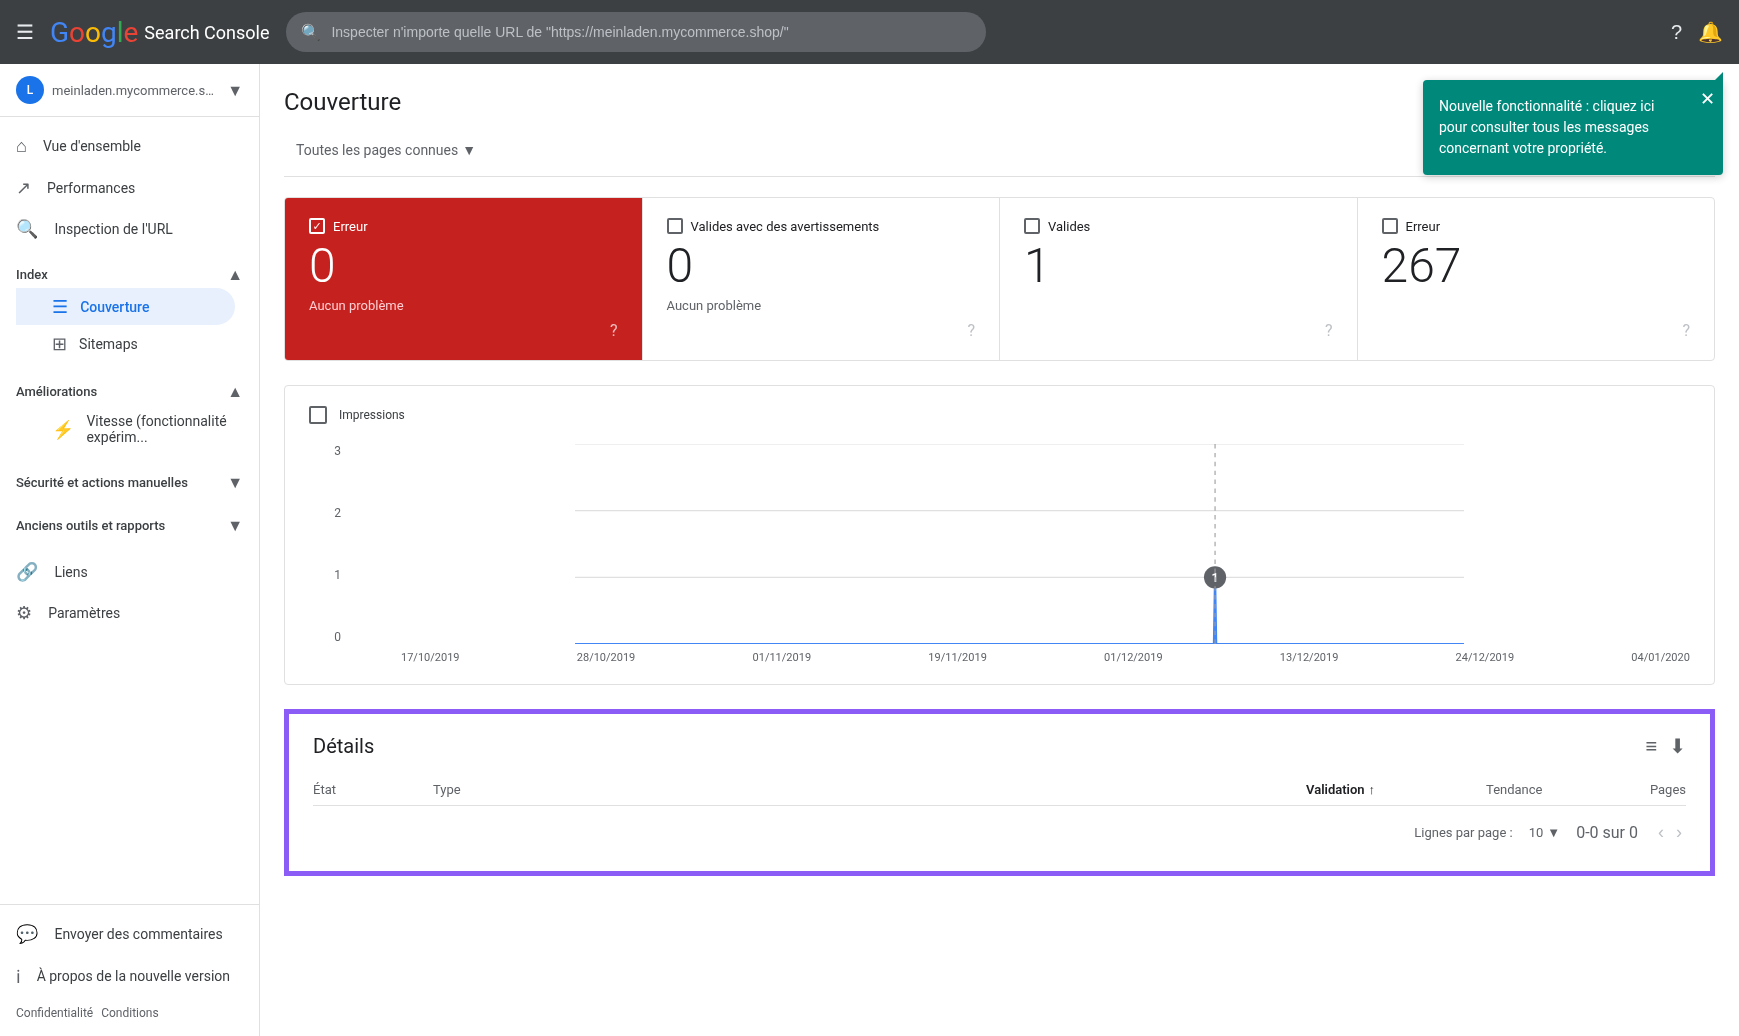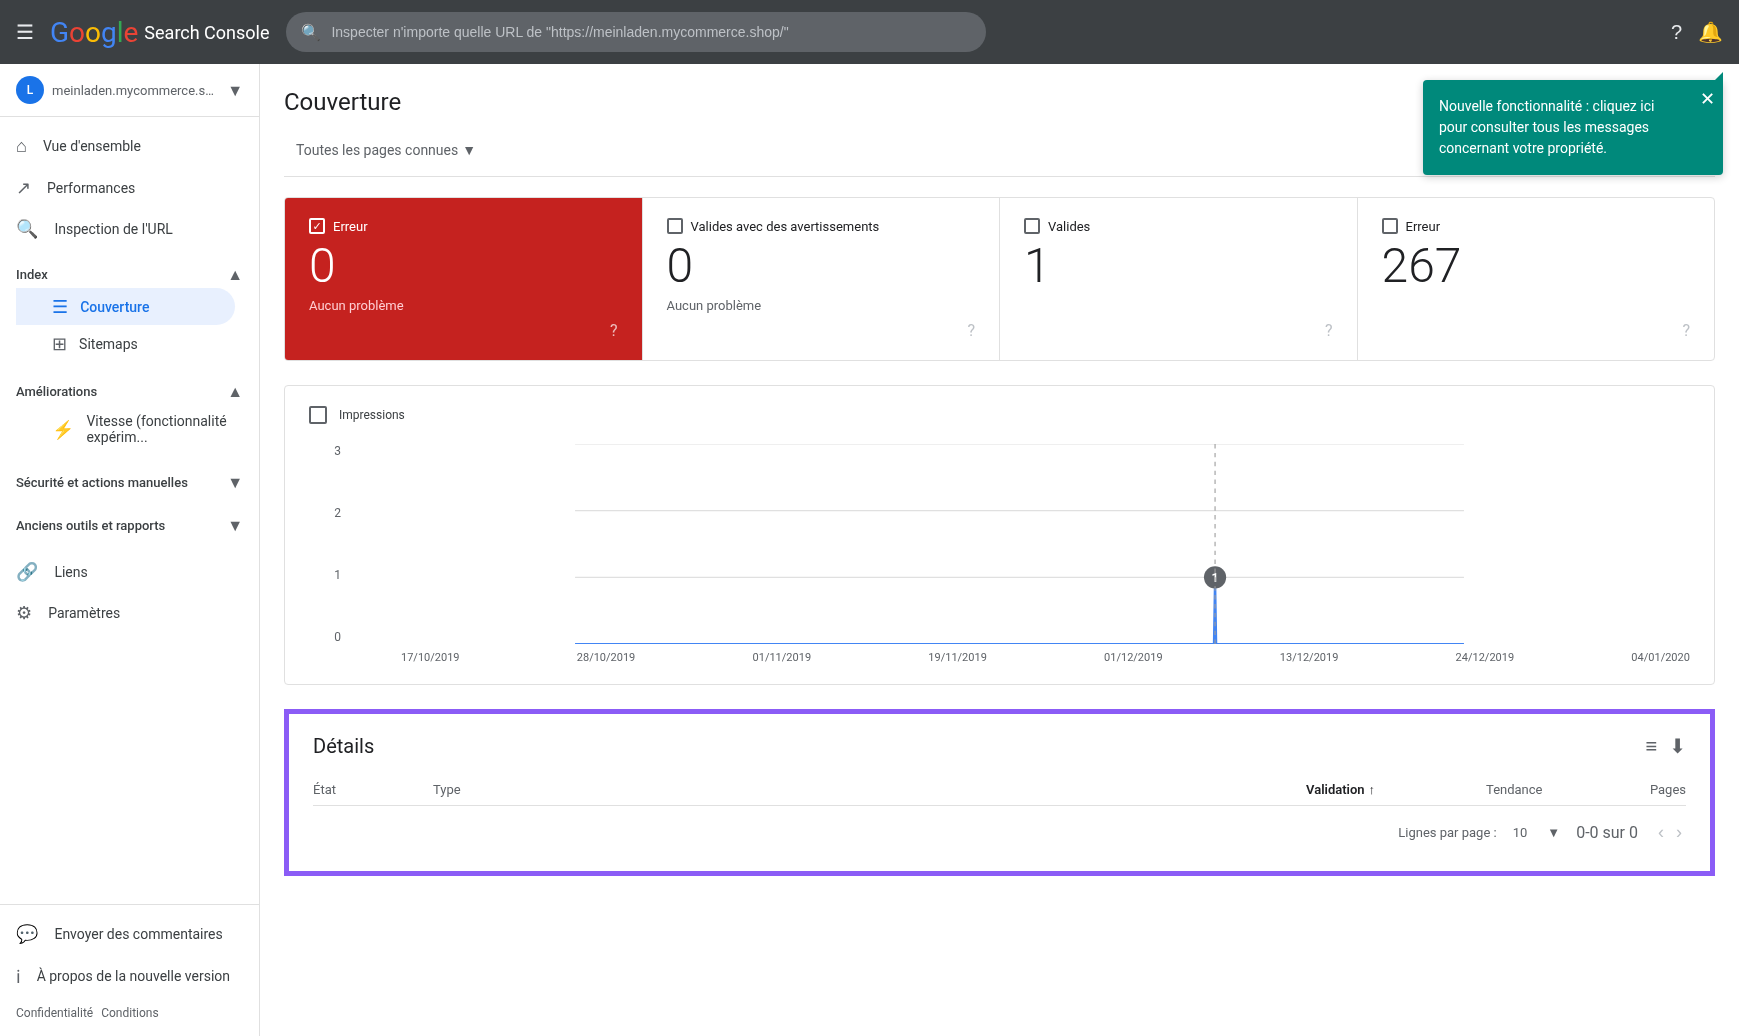--- a/index.html
+++ b/index.html
@@ -287,21 +287,21 @@
     .details-pagination {
       display: flex;
       align-items: center;
       justify-content: flex-end;
       padding: 12px 0 4px 0;
       gap: 16px;
       font-size: 13px;
       color: #5f6368;
     }
     .pagination-select {
-      display: flex; align-items: center; gap: 20px;
+      display: flex; align-items: center; gap: 4px;
     }
     .pagination-count { font-size: 16px; color: #5f6368; }
     .pagination-nav { display: flex; gap: 4px; }
     .pagination-btn {
       background: none; border: none; cursor: pointer;
       color: #5f6368; font-size: 18px; padding: 4px;
       border-radius: 50%;
     }
     .pagination-btn.disabled { color: #bdc1c6; cursor: default; }
 

